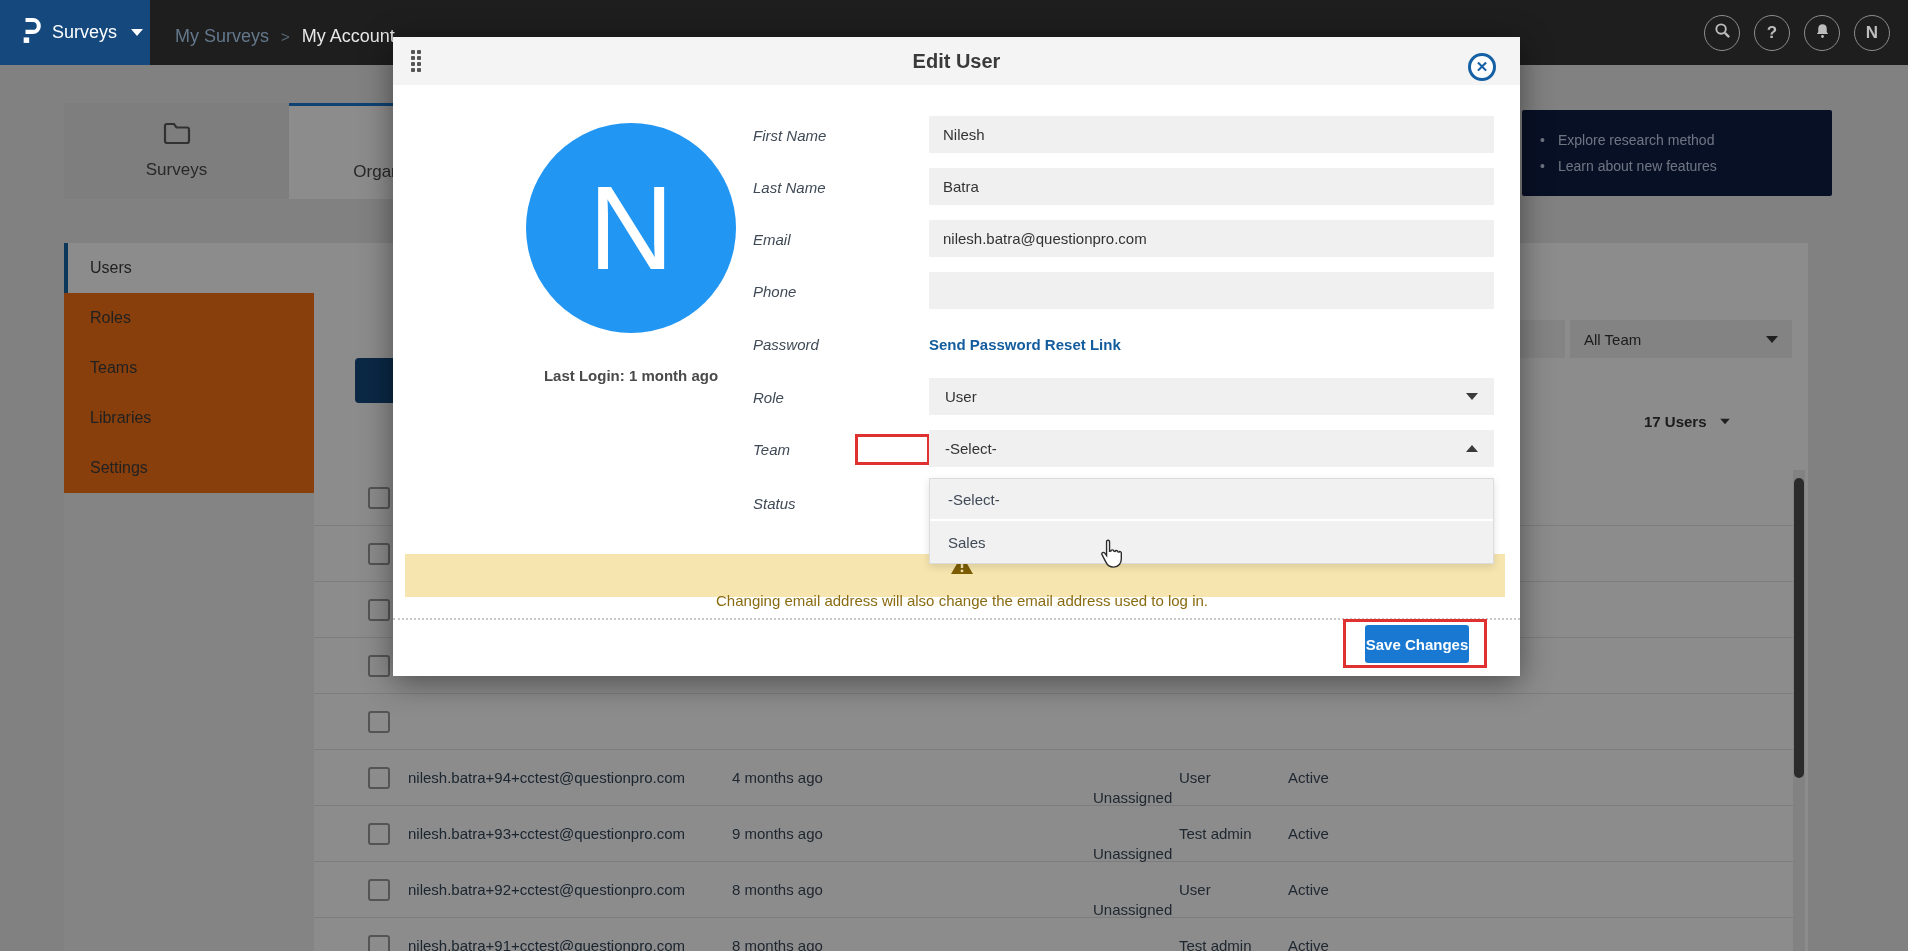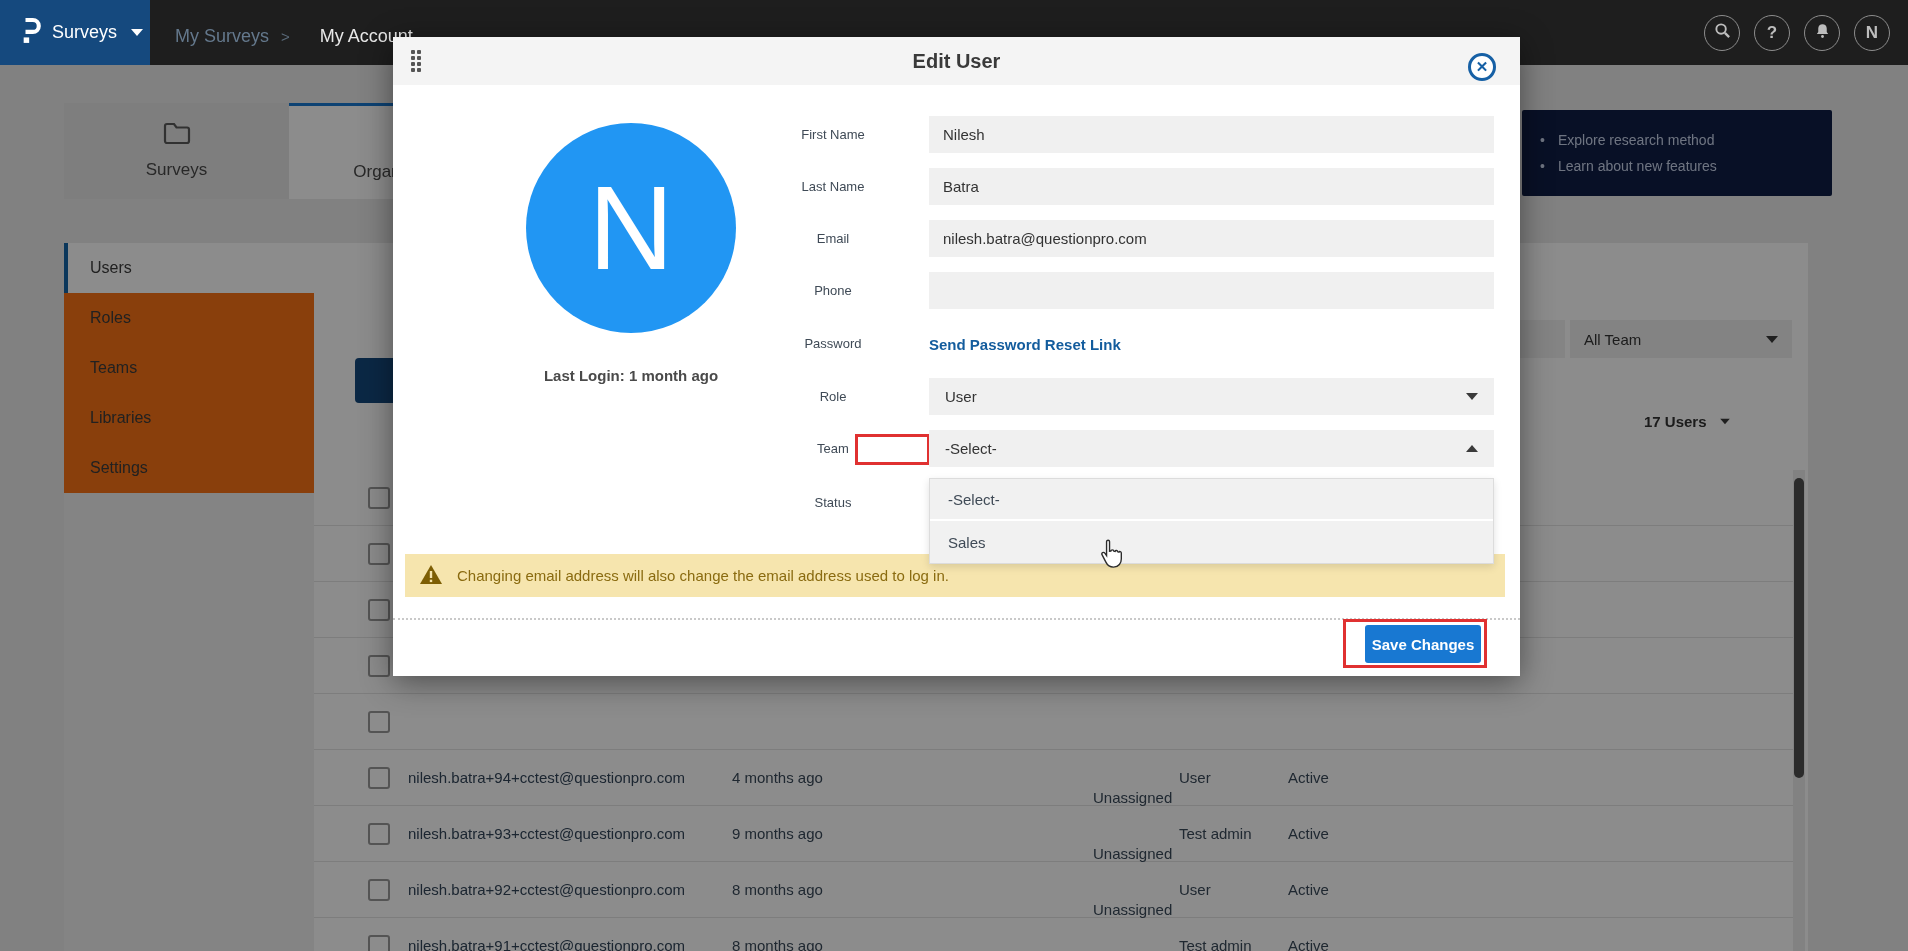--- a/index.html
+++ b/index.html
@@ -8,21 +8,21 @@
 
   
   .navbar { position:absolute; left:0; top:0; width:1908px; height:65px; background:#1e1e1e; z-index:5; }
   .logo-box { position:absolute; left:0; top:0; width:150px; height:65px; background:#15497e;
               display:flex; align-items:center; gap:10px; padding-left:20px; cursor:pointer; }
   .logo-box .app-label { color:#fff; font-size:18px; }
   .caret-down-w { width:0; height:0; border-left:6px solid transparent; border-right:6px solid transparent; border-top:7px solid #fff; margin-left:4px; }
   .breadcrumb { position:absolute; left:175px; top:0; height:72px; display:flex; align-items:center; gap:12px; font-size:18px; }
   .crumb-muted { color:#64788c; cursor:pointer; }
   .crumb-sep { color:#5a6a7a; font-size:15px; }
-  .crumb-active { color:#e8e8e8;margin-left:18px; }
+  .crumb-active { color:#e8e8e8; }
   .nav-actions { position:absolute; right:18px; top:0; height:65px; display:flex; align-items:center; gap:14px; }
   .nav-circle { width:36px; height:36px; border-radius:50%; border:1px solid #8d8d8d; display:flex; align-items:center; justify-content:center;
                 color:#bdbdbd; font-size:17px; font-weight:bold; cursor:pointer; }
 
   
   .page { position:absolute; left:0; top:65px; width:1908px; height:886px; background:#ececec; }
   .tab { position:absolute; top:38px; height:96px; width:225px; display:flex; flex-direction:column; align-items:center; justify-content:center; gap:10px;
          font-size:17px; color:#4a4a4a; cursor:pointer; }
   .tab.inactive { left:64px; background:#e6e6e6; }
   .tab.active { left:289px; background:#fff; border-top:3px solid #1878d2; }
@@ -68,39 +68,39 @@
   .drag-handle { position:absolute; left:18px; top:13px; width:14px; height:24px; display:grid;
                  grid-template-columns:4px 4px; grid-auto-rows:4px; gap:2px; cursor:move; }
   .drag-handle i { background:#555; border-radius:1px; }
   .close-btn { position:absolute; right:24px; top:16px; width:28px; height:28px; border:3px solid #1660a5; border-radius:50%;
                color:#1660a5; font-weight:bold; font-size:15px; line-height:22px; text-align:center; cursor:pointer; background:#fff; }
 
   .avatar { position:absolute; left:133px; top:86px; width:210px; height:210px; border-radius:50%; background:#2196f3;
             display:flex; align-items:center; justify-content:center; color:#fff; font-size:118px; font-weight:400; }
   .last-login { position:absolute; left:58px; top:330px; width:360px; text-align:center; font-size:15px; font-weight:bold; color:#4a4a4a; }
 
-  .f-label { position:absolute; width:160px; text-align:center; font-size:13px; color:#3f4a56; }
+  .f-label { position:absolute; width:160px; text-align:left; font-size:15px; color:#3f4a56;font-style:italic; }
   .f-input { position:absolute; left:536px; width:565px; height:37px; background:#f0f0f0; border:none; outline:none;
              padding:0 14px; font-size:15px; color:#333; font-family:"Liberation Sans", sans-serif; }
   .f-select { position:absolute; left:536px; width:565px; height:37px; background:#f0f0f0; display:flex; align-items:center;
               padding:0 16px; font-size:15px; color:#333; cursor:pointer; }
   .f-select .sel-caret { margin-left:auto; }
   .pwd-link { position:absolute; left:536px; font-size:15px; font-weight:bold; color:#135c9d; cursor:pointer; }
 
   .team-annotation { position:absolute; left:462px; top:397px; width:75px; height:31px; border:3px solid #e03131; }
   .dropdown-panel { position:absolute; left:536px; top:441px; width:565px; height:86px; background:#f1f1f1;
                     border:1px solid #dcdcdc; box-shadow:0 3px 8px rgba(0,0,0,.12); z-index:5; }
   .dd-option { height:42px; display:flex; align-items:center; padding-left:18px; font-size:15px; color:#3f4a56; cursor:pointer; }
   .dd-option:first-child { border-bottom:2px solid #fff; }
 
   .warning { position:absolute; left:12px; top:517px; width:1100px; height:43px; background:#f6e5ae; display:flex; align-items:center;
-             gap:14px; padding-left:14px; font-size:15px; color:#8a6b10; }
+             gap:14px; padding-left:14px; font-size:15px; color:#8a6b10;flex-direction:column; }
   .dotted-sep { position:absolute; left:0; top:581px; width:1127px; border-top:2px dotted #c9c9c9; }
   .save-annotation { position:absolute; left:950px; top:582px; width:144px; height:49px; border:3px solid #e03131; }
-  .save-btn { position:absolute; left:972px; top:588px; width:116px; height:38px; background:#1878d2; color:#fff; border:none;
+  .save-btn { position:absolute; left:972px; top:588px; width:104px; height:38px; background:#1878d2; color:#fff; border:none;
               border-radius:3px; font-size:15px; font-weight:bold; cursor:pointer; font-family:"Liberation Sans", sans-serif; }
 
   .cursor { position:absolute; left:1096px; top:538px; z-index:40; }
 </style>
 </head>
 <body>
 
 <div class="navbar">
   <div class="logo-box">
     <span>

